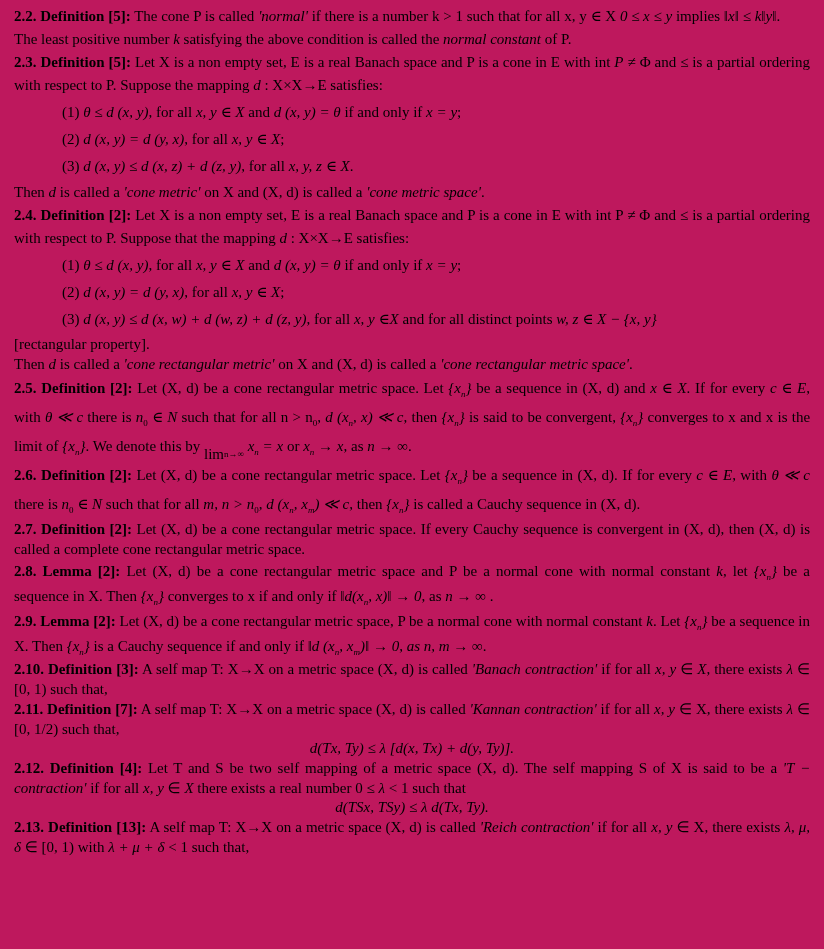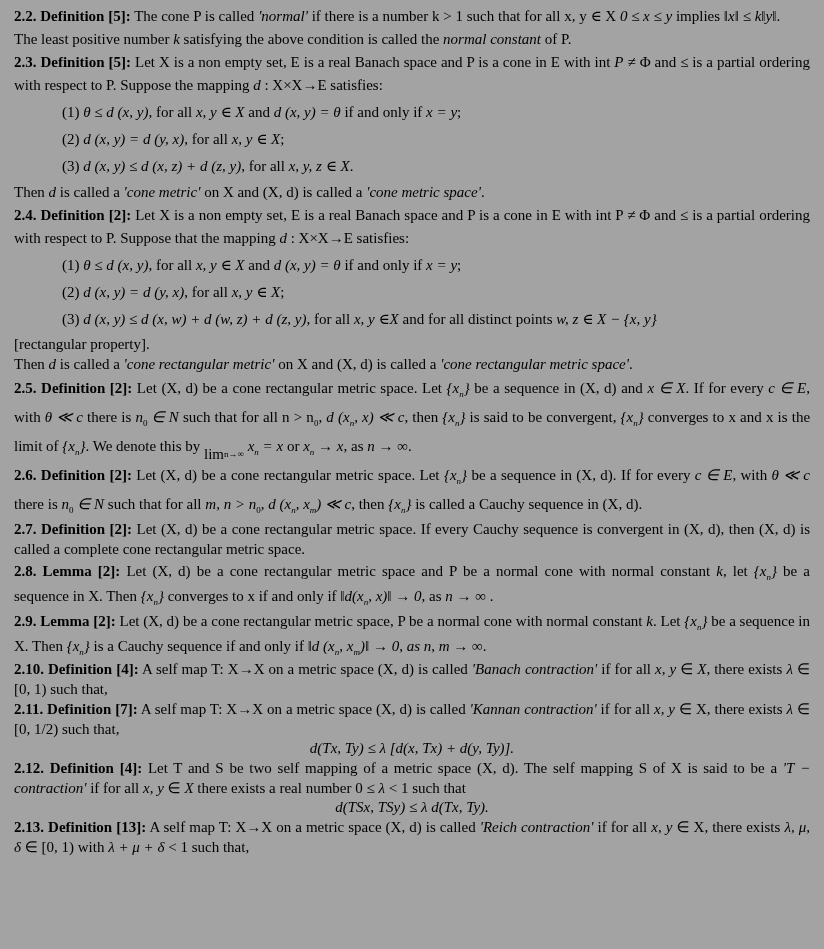--- a/index.html
+++ b/index.html
@@ -17,34 +17,34 @@
     padding: 5px 14px 0 14px;
     font-family: "Liberation Serif", "DejaVu Serif", serif;
     font-size: 15px;
     color: #000000;
     background: #ffffff;
   }
   .blk { text-align: justify; }
   .blk.p    { line-height: 23px; }
   .blk.pt   { line-height: 20px; font-family: Liberation Serif, serif; }
   .blk.pl   { line-height: 25px; }
-  .blk.pm   { line-height: 29px; font-family: Liberation Serif, serif; }
+  .blk.pm   { line-height: 29px; }
   .blk.item { line-height: 24px; padding-left: 48px; margin: 3px 0; text-align: left; }
   .blk.center { text-align: center; line-height: 19px; }
   .bb { font-weight: bold; }
   .ii { font-style: italic; }
   sub { font-size: 9px; line-height: 0; }
   .limit { display: inline-flex; align-items: center; vertical-align: -8px; }
   .limit span { line-height: 10px; }
   .limit .under { font-size: 9px; }
 </style>
 </head>
 <body>
 
-<div class="page" style="background: #a3a3a3; color: rgb(0, 0, 0);">
+<div class="page" style="background: #be185d; color: rgb(0, 0, 0);">
     <div class="blk p"><span class="bb">2.2. Definition [5]:</span><span>  The cone P is called </span><span class="ii">'normal'</span><span> if there is a number k &gt; 1 such that for all x, y ∈ X </span><span class="ii">0 ≤ x ≤ y</span><span> implies </span><span class="ii">‖x‖ ≤ k‖y‖</span><span>.</span></div>
     <div class="blk p"><span>The least positive number </span><span class="ii">k</span><span> satisfying the above condition is called the </span><span class="ii">normal constant</span><span> of P.</span></div>
     <div class="blk p"><span class="bb">2.3. Definition [5]:</span><span>  Let X is a non empty set, E is a real Banach space and P is a cone in E with int </span><span class="ii">P</span><span> ≠ Φ and ≤ is a partial ordering with respect to P.  Suppose the mapping </span><span class="ii">d</span><span> : X×X→E satisfies:</span></div>
     <div class="blk item"><span>(1) </span><span class="ii">θ ≤ d (x, y)</span><span>,  for all </span><span class="ii">x, y ∈ X</span><span> and </span><span class="ii">d (x, y) = θ</span><span> if and only if </span><span class="ii">x = y</span><span>;</span></div>
     <div class="blk item"><span>(2) </span><span class="ii">d (x, y) = d (y, x)</span><span>, for all </span><span class="ii">x, y ∈ X</span><span>;</span></div>
     <div class="blk item"><span>(3) </span><span class="ii">d (x, y) ≤ d (x, z) + d (z, y)</span><span>,  for all </span><span class="ii">x, y, z ∈ X</span><span>.</span></div>
     <div class="blk p"><span>Then </span><span class="ii">d</span><span> is called a </span><span class="ii">'cone metric'</span><span> on X and (X, d) is called a </span><span class="ii">'cone metric space'</span><span>.</span></div>
     <div class="blk p"><span class="bb">2.4. Definition [2]:</span><span> Let X is a non empty set, E is a real Banach space and P is a cone in E with int P ≠ Φ and ≤ is a partial ordering with respect to P.  Suppose that the mapping </span><span class="ii">d</span><span> : X×X→E satisfies:</span></div>
     <div class="blk item"><span>(1) </span><span class="ii">θ ≤ d (x, y)</span><span>,  for all </span><span class="ii">x, y ∈ X</span><span> and </span><span class="ii">d (x, y) = θ</span><span> if and only if </span><span class="ii">x = y</span><span>;</span></div>
     <div class="blk item"><span>(2) </span><span class="ii">d (x, y) = d (y, x)</span><span>, for all </span><span class="ii">x, y ∈ X</span><span>;</span></div>
@@ -52,19 +52,19 @@
     <div class="blk pt"><span>[rectangular property].</span></div>
     <div class="blk pt"><span>Then </span><span class="ii">d</span><span> is called a </span><span class="ii">'cone rectangular metric'</span><span> on X and (X, d) is called a </span><span class="ii">'cone rectangular metric space'</span><span>.</span></div>
     <div class="blk pm"><span class="bb">2.5. Definition [2]:</span><span>  Let (X, d) be a cone rectangular metric space.  Let </span><span class="ii">{x</span><sub class="ii">n</sub><span class="ii">}</span><span> be a sequence in (X, d) and </span><span class="ii">x ∈ X</span><span>. If for every </span><span class="ii">c ∈ E</span><span>, with </span><span class="ii">θ ≪ c</span><span> there is </span><span class="ii">n</span><sub>0</sub><span class="ii"> ∈ N</span><span> such that for all n &gt; n</span><sub>0</sub><span>,  </span><span class="ii">d (x</span><sub class="ii">n</sub><span class="ii">, x) ≪ c</span><span>, then </span><span class="ii">{x</span><sub class="ii">n</sub><span class="ii">}</span><span> is said to be convergent, </span><span class="ii">{x</span><sub class="ii">n</sub><span class="ii">}</span><span> converges to x and x is the limit of </span><span class="ii">{x</span><sub class="ii">n</sub><span class="ii">}</span><span>.  We denote this by </span><span class="limit">
         <span>lim</span>
         <span class="under">n→∞</span>
       </span><span class="ii"> x</span><sub class="ii">n</sub><span class="ii"> = x</span><span> or </span><span class="ii">x</span><sub class="ii">n</sub><span class="ii"> → x</span><span>, as </span><span class="ii">n → ∞</span><span>.</span></div>
     <div class="blk pm"><span class="bb">2.6. Definition [2]:</span><span>  Let (X, d) be a cone rectangular metric space.  Let </span><span class="ii">{x</span><sub class="ii">n</sub><span class="ii">}</span><span> be a sequence in (X, d). If for every </span><span class="ii">c ∈ E</span><span>, with </span><span class="ii">θ ≪ c</span><span> there is </span><span class="ii">n</span><sub>0</sub><span class="ii"> ∈ N</span><span> such that for all </span><span class="ii">m, n &gt; n</span><sub>0</sub><span>, </span><span class="ii">d (x</span><sub class="ii">n</sub><span class="ii">, x</span><sub class="ii">m</sub><span class="ii">) ≪ c</span><span>, then </span><span class="ii">{x</span><sub class="ii">n</sub><span class="ii">}</span><span> is called a Cauchy sequence in (X, d).</span></div>
     <div class="blk pt"><span class="bb">2.7. Definition [2]:</span><span>  Let (X, d) be a cone rectangular metric space.  If every Cauchy sequence is convergent in (X, d), then (X, d) is called a complete cone rectangular metric space.</span></div>
     <div class="blk pl"><span class="bb">2.8. Lemma [2]:</span><span>  Let (X, d) be a cone rectangular metric space and P be a normal cone with normal constant </span><span class="ii">k</span><span>, let </span><span class="ii">{x</span><sub class="ii">n</sub><span class="ii">}</span><span> be a sequence in X.  Then </span><span class="ii">{x</span><sub class="ii">n</sub><span class="ii">}</span><span> converges to x if and only if </span><span class="ii">‖d(x</span><sub class="ii">n</sub><span class="ii">, x)‖ → 0</span><span>, as </span><span class="ii">n → ∞</span><span> .</span></div>
     <div class="blk pl"><span class="bb">2.9. Lemma [2]:</span><span>  Let (X, d) be a cone rectangular metric space, P be a normal cone with normal constant </span><span class="ii">k</span><span>.  Let </span><span class="ii">{x</span><sub class="ii">n</sub><span class="ii">}</span><span> be a sequence in X. Then </span><span class="ii">{x</span><sub class="ii">n</sub><span class="ii">}</span><span> is a Cauchy sequence if and only if </span><span class="ii">‖d (x</span><sub class="ii">n</sub><span class="ii">, x</span><sub class="ii">m</sub><span class="ii">)‖ → 0</span><span>,  </span><span class="ii">as</span><span> </span><span class="ii">n, m → ∞</span><span>.</span></div>
-    <div class="blk pt"><span class="bb">2.10. Definition [4]:</span><span>  A self map T: X→X on a metric space (X, d) is called </span><span class="ii">'Banach contraction'</span><span> if for all </span><span class="ii">x, y</span><span> ∈ </span><span class="ii">X</span><span>, there exists </span><span class="ii">λ</span><span> ∈ [0, 1) such that,</span></div>
+    <div class="blk pt"><span class="bb">2.10. Definition [3]:</span><span>  A self map T: X→X on a metric space (X, d) is called </span><span class="ii">'Banach contraction'</span><span> if for all </span><span class="ii">x, y</span><span> ∈ </span><span class="ii">X</span><span>, there exists </span><span class="ii">λ</span><span> ∈ [0, 1) such that,</span></div>
     <div class="blk pt"><span class="bb">2.11. Definition [7]:</span><span>  A self map T: X→X on a metric space (X, d) is called </span><span class="ii">'Kannan contraction'</span><span> if for all </span><span class="ii">x, y</span><span> ∈ X, there exists </span><span class="ii">λ</span><span> ∈ [0, 1/2) such that,</span></div>
     <div class="blk center"><span class="ii">d(Tx, Ty) ≤ λ [d(x, Tx) + d(y, Ty)].</span></div>
     <div class="blk pt"><span class="bb">2.12. Definition [4]:</span><span>  Let T and S be  two self mapping of a metric space (X, d).  The self mapping S of X is said to be a </span><span class="ii">'T − contraction'</span><span> if for all </span><span class="ii">x, y</span><span> ∈ </span><span class="ii">X</span><span> there exists a real number 0 ≤ </span><span class="ii">λ</span><span> &lt; 1 such that</span></div>
     <div class="blk center"><span class="ii">d(TSx, TSy) ≤ λ d(Tx, Ty).</span></div>
     <div class="blk pt"><span class="bb">2.13. Definition [13]:</span><span>  A self map T: X→X on a metric space (X, d) is called </span><span class="ii">'Reich contraction'</span><span> if for all </span><span class="ii">x, y</span><span> ∈ X, there exists </span><span class="ii">λ, μ, δ</span><span> ∈ [0, 1) with </span><span class="ii">λ + μ + δ</span><span> &lt; 1 such that,</span></div>
   </div>
 
 </body></html>

